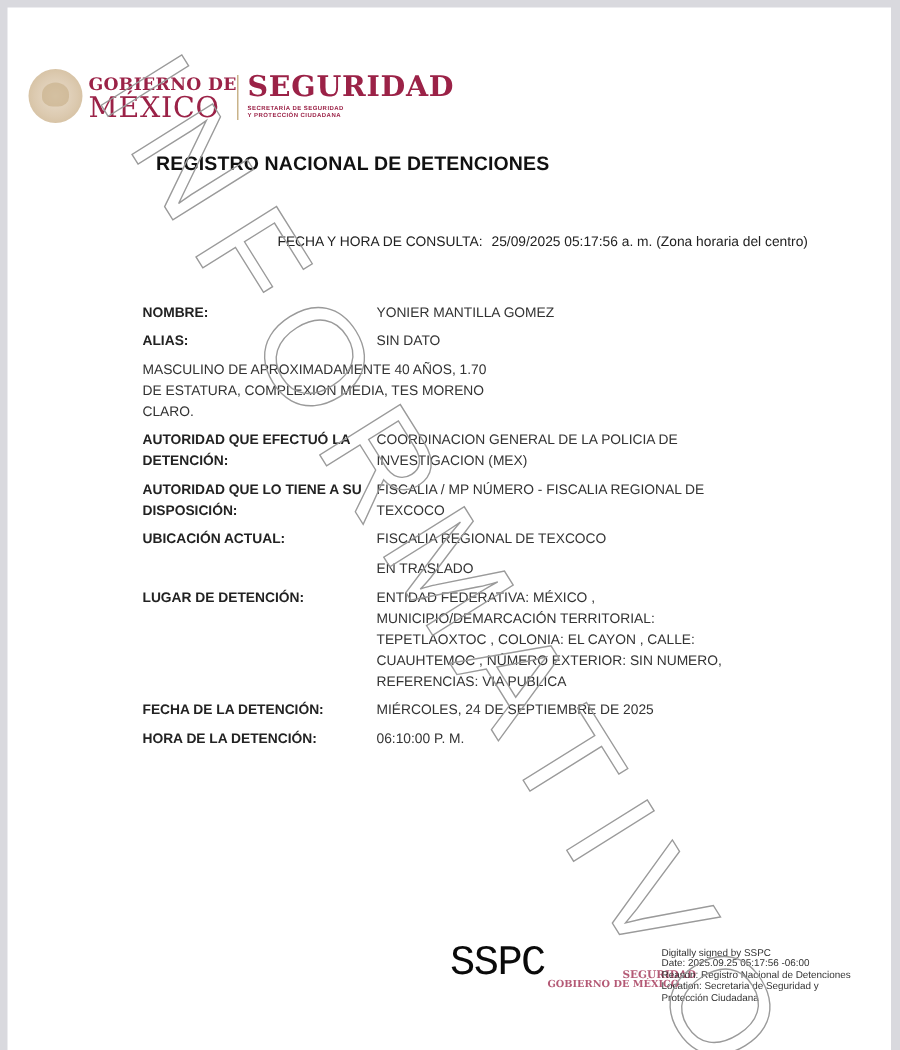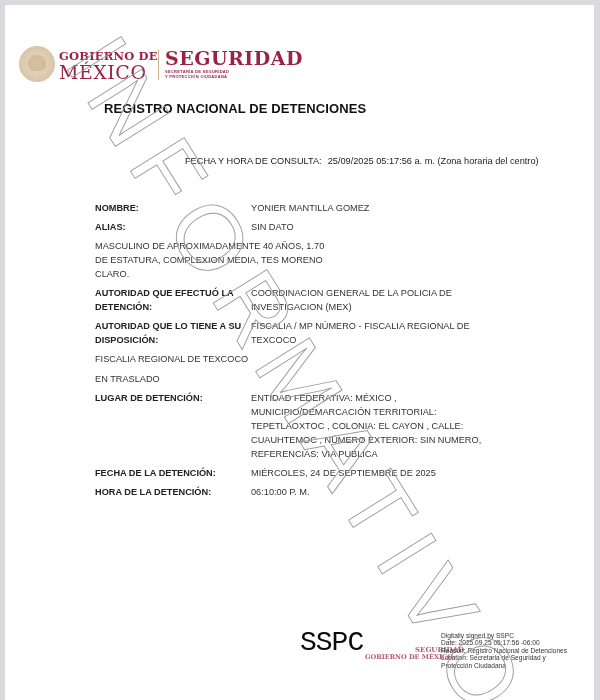--- a/index.html
+++ b/index.html
@@ -126,20 +126,21 @@
       </div>
     </div>
     <div class="row">
       <div class="lbl">AUTORIDAD QUE LO TIENE A SU DISPOSICIÓN:</div>
       <div class="val">
         <div>FISCALIA / MP NÚMERO - FISCALIA REGIONAL DE</div>
         <div>TEXCOCO</div>
       </div>
     </div>
     <div class="row" style="margin-top:5px;">
+      <div class="lbl">UBICACIÓN ACTUAL:</div>
       <div class="val">
         <div>FISCALIA REGIONAL DE TEXCOCO</div>
         <div class="gap">EN TRASLADO</div>
       </div>
     </div>
     <div class="row">
       <div class="lbl">LUGAR DE DETENCIÓN:</div>
       <div class="val">
         <div>ENTIDAD FEDERATIVA: MÉXICO ,</div>
         <div>MUNICIPIO/DEMARCACIÓN TERRITORIAL:</div>

